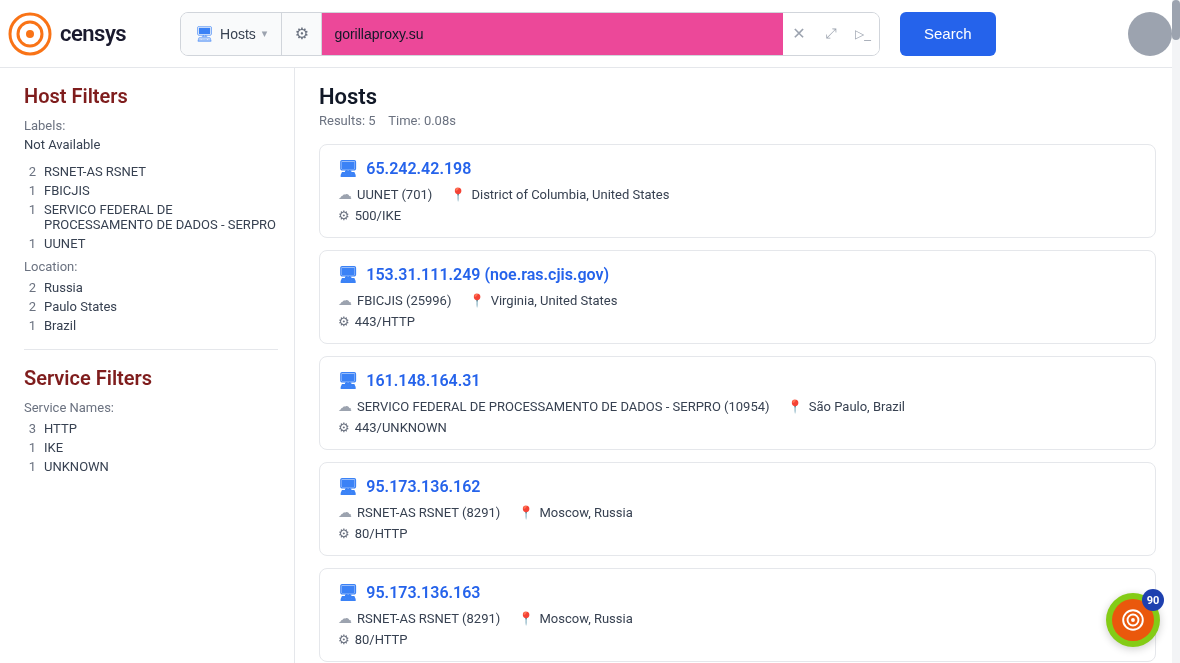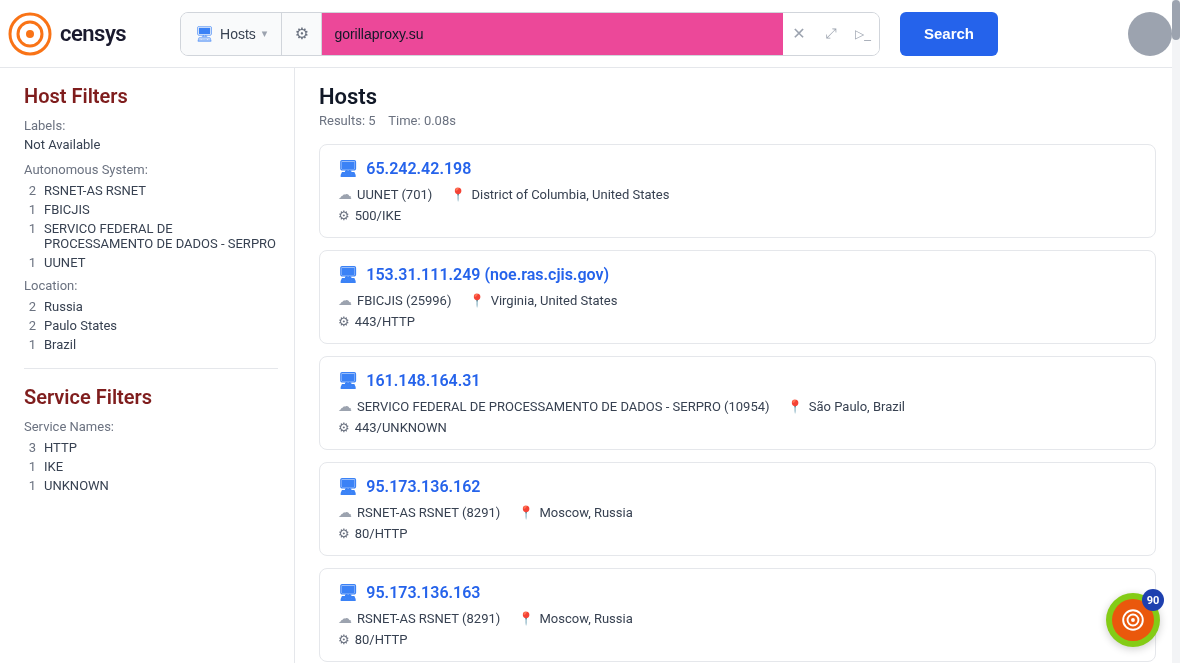--- a/index.html
+++ b/index.html
@@ -116,21 +116,21 @@
       font-size: 14px;
     }
     .search-submit-btn {
       height: 44px;
       padding: 0 24px;
       background: #2563eb;
       color: #fff;
       border: none;
       border-radius: 6px;
       font-size: 15px;
-      font-weight: 700;
+      font-weight: 400;
       cursor: pointer;
       margin-left: 8px;
     }
     .user-avatar {
       width: 44px;
       height: 44px;
       border-radius: 50%;
       background: #9ca3af;
       margin-left: auto;
       cursor: pointer;
@@ -385,21 +385,20 @@
 </header>
 
 <div class="main-layout">
 
   <aside class="sidebar">
     <div class="sidebar-section-title">Host Filters</div>
 
     <div class="sidebar-label">Labels:</div>
     <div class="sidebar-value">Not Available</div>
 
-    <div class="sidebar-label">Autonomous System:</div>
     <ul class="filter-list">
 
     <li class="filter-item">
           <span class="filter-item-count">2</span>
           <span class="filter-item-name">RSNET-AS RSNET</span>
         </li>
         <li class="filter-item">
           <span class="filter-item-count">1</span>
           <span class="filter-item-name">FBICJIS</span>
         </li>

